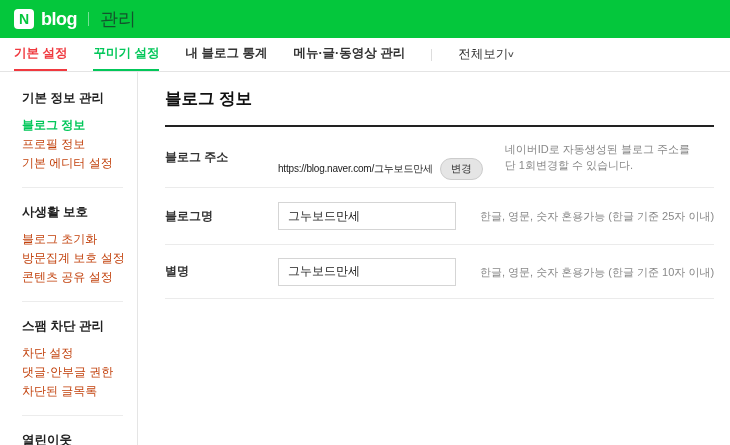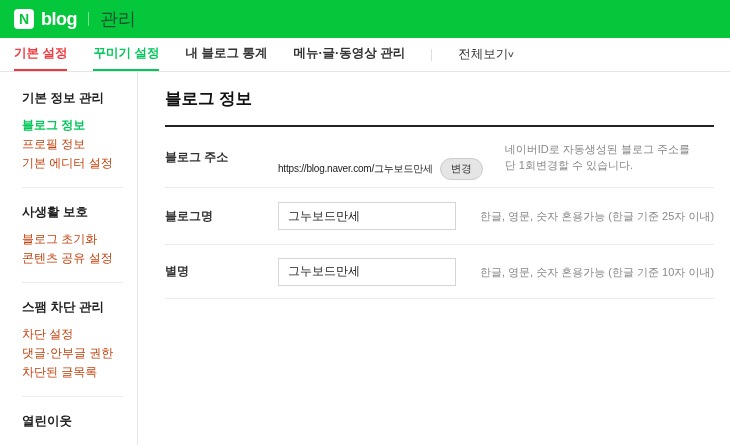--- a/index.html
+++ b/index.html
@@ -78,20 +78,21 @@
 <div class="container">
 
   <div class="sidebar">
     <div class="sb-heading">기본 정보 관리</div>
     <div class="sb-item active">블로그 정보</div>
     <div class="sb-item">프로필 정보</div>
     <div class="sb-item">기본 에디터 설정</div>
     <hr class="sb-divider">
     <div class="sb-heading">사생활 보호</div>
     <div class="sb-item">블로그 초기화</div>
+    <div class="sb-item">방문집계 보호 설정</div>
     <div class="sb-item">콘텐츠 공유 설정</div>
     <hr class="sb-divider">
     <div class="sb-heading">스팸 차단 관리</div>
     <div class="sb-item">차단 설정</div>
     <div class="sb-item">댓글·안부글 권한</div>
     <div class="sb-item">차단된 글목록</div>
     <hr class="sb-divider">
     <div class="sb-heading">열린이웃</div>
 
   </div>

